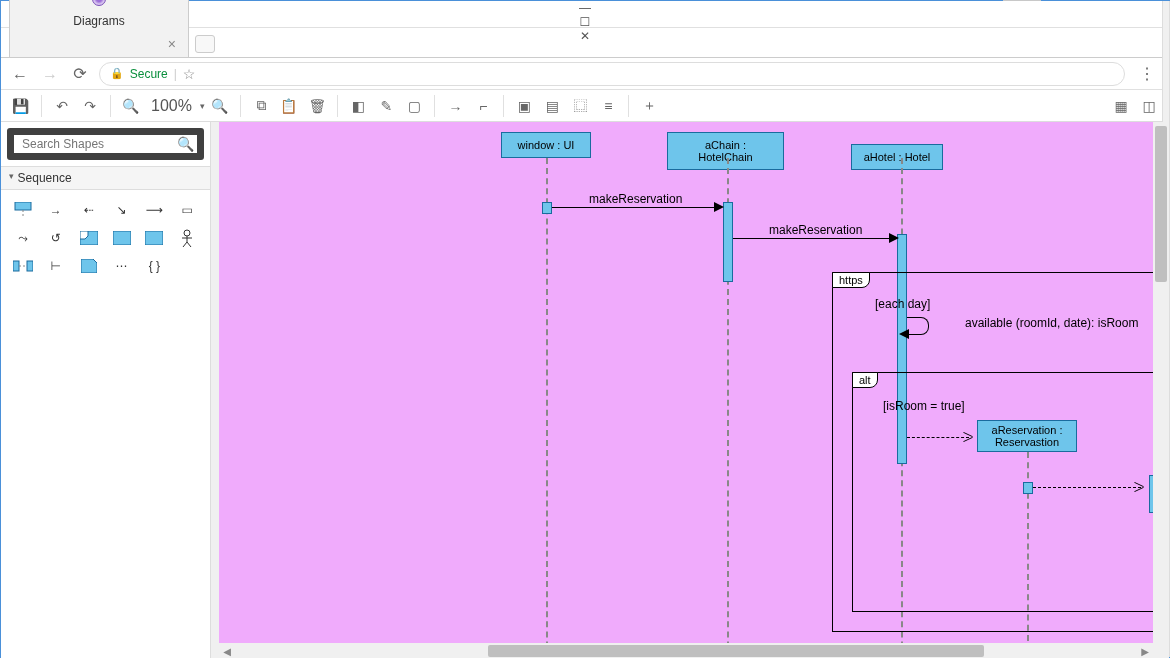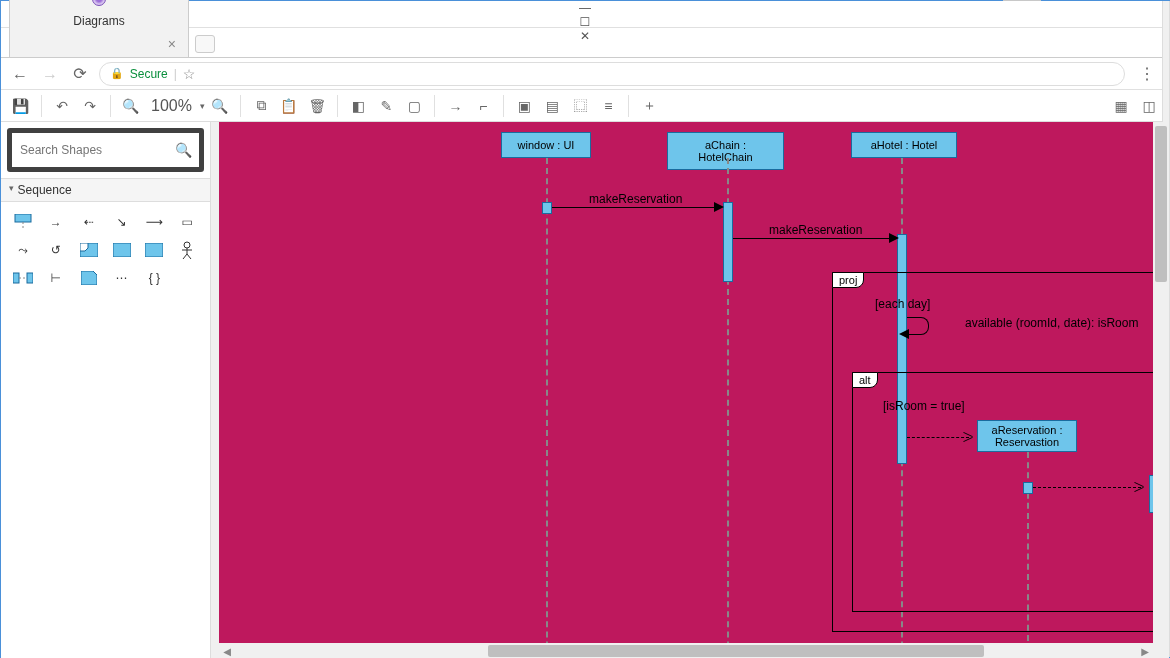--- a/index.html
+++ b/index.html
@@ -23,29 +23,29 @@
 .urlbox .url { color: #777; font-size: 13px; flex: 1; }
 .urlbox .star { color: #888; font-size: 14px; }
 .menu-dots { color: #666; font-size: 16px; padding: 0 6px; cursor: pointer; }
 .toolbar { height: 32px; border-bottom: 1px solid #ddd; display: flex; align-items: center; padding: 0 8px; gap: 4px; background: #fff; }
 .toolbar .tb-btn { width: 24px; height: 24px; display: flex; align-items: center; justify-content: center; color: #666; cursor: pointer; font-size: 14px; }
 .toolbar .tb-sep { width: 1px; height: 22px; background: #e0e0e0; margin: 0 4px; }
 .toolbar .zoom { font-size: 16px; color: #555; padding: 0 4px; }
 .toolbar .spacer { flex: 1; }
 .content { display: flex; height: calc(658px - 27px - 30px - 32px - 32px); }
 .sidebar { width: 210px; border-right: 1px solid #ddd; background: #fff; display: flex; flex-direction: column; }
-.searchbox { margin: 6px; border: 5px solid #404040; border-radius: 3px; height: 44px; display: flex; align-items: center; padding: 0 8px; }
+.searchbox { margin: 6px; border: 7px solid #404040; border-radius: 3px; height: 32px; display: flex; align-items: center; padding: 0 8px; }
 .searchbox input { border: none; outline: none; flex: 1; font-size: 12px; color: #555; }
 .searchbox .mag { color: #888; font-size: 14px; }
 .palette-header { background: #f5f5f5; border-top: 1px solid #ddd; border-bottom: 1px solid #ddd; padding: 4px 8px; font-size: 12px; color: #333; display: flex; align-items: flex-start; gap: 4px; }
 .palette-header::before { content: "▾"; font-size: 9px; color: #666; }
 .palette-grid { display: grid; grid-template-columns: repeat(6, 1fr); gap: 8px; padding: 10px; }
 .pal-item { width: 24px; height: 20px; display: flex; align-items: center; justify-content: center; color: #333; cursor: pointer; }
 .canvas-area { flex: 1; position: relative; background: #f0f0f0; overflow: hidden; }
-.canvas-scroll { position: absolute; left: 8px; right: 16px; top: 0; bottom: 16px; background: #be185d; overflow: hidden; }
+.canvas-scroll { position: absolute; left: 8px; right: 16px; top: 0; bottom: 16px; background: #f0abfc; overflow: hidden; }
 .diagram { position: relative; width: 100%; height: 100%; margin-left: 50px; }
 .lifeline-head { position: absolute; background: #6ec5eb; border: 1px solid #1a6b9e; padding: 6px 10px; font-size: 11px; color: #000; text-align: center; }
 .lifeline-line { position: absolute; border-left: 2px dashed #888; width: 0; }
 .activation { position: absolute; background: #6ec5eb; border: 1px solid #1a6b9e; width: 10px; }
 .msg-line { position: absolute; border-top: 1.5px solid #000; }
 .msg-line.dashed { border-top: 1.5px dashed #000; }
 .msg-label { position: absolute; font-size: 12px; color: #000; background: transparent; white-space: nowrap; }
 .arrowhead { position: absolute; width: 0; height: 0; border-top: 5px solid transparent; border-bottom: 5px solid transparent; border-left: 10px solid #000; }
 .arrowhead.open { border: none; width: 10px; height: 10px; }
 .arrowhead.open::before { content: ""; position: absolute; border-top: 1.5px solid #000; width: 10px; transform: rotate(25deg); top: 2px; }
@@ -198,37 +198,37 @@
     <div class="canvas-area">
       <div class="canvas-scroll">
         <div class="diagram">
 
           <div class="lifeline-head" style="left:232px;top:10px;width:90px">window : UI</div>
           <div class="lifeline-line" style="left:277px;top:36px;height:560px"></div>
 
           <div class="lifeline-head" style="left:398px;top:10px;width:117px">aChain : HotelChain</div>
           <div class="lifeline-line" style="left:458px;top:36px;height:560px"></div>
 
-          <div class="lifeline-head" style="left:582px;top:10px;width:106px">aHotel : Hotel</div>
+          <div class="lifeline-head" style="left:582px;top:22px;width:92px">aHotel : Hotel</div>
           <div class="lifeline-line" style="left:632px;top:36px;height:560px"></div>
 
           <div class="activation" style="left:273px;top:80px;height:12px"></div>
           <div class="activation" style="left:454px;top:80px;height:80px"></div>
           <div class="activation" style="left:628px;top:112px;height:230px"></div>
 
           <div class="msg-line" style="left:283px;top:85px;width:170px"></div>
           <div class="arrowhead" style="left:445px;top:80px"></div>
           <span class="msg-label" style="left:320px;top:70px">makeReservation</span>
 
           <div class="msg-line" style="left:464px;top:116px;width:164px"></div>
           <div class="arrowhead" style="left:620px;top:111px"></div>
           <span class="msg-label" style="left:500px;top:101px">makeReservation</span>
 
           <div class="frag" style="left:563px;top:150px;width:480px;height:360px">
-            <div class="frag-label">proj</div>
+            <div class="frag-label">https</div>
           </div>
           <span class="msg-label" style="left:606px;top:175px">[each day]</span>
 
           <div class="self-loop" style="left:638px;top:195px;width:22px;height:18px"></div>
           <div class="arrowhead" style="left:630px;top:207px;transform:rotate(180deg)"></div>
           <span class="msg-label" style="left:696px;top:194px">available (roomId, date): isRoom</span>
 
           <div class="frag" style="left:583px;top:250px;width:445px;height:240px">
             <div class="frag-label">alt</div>
           </div>

